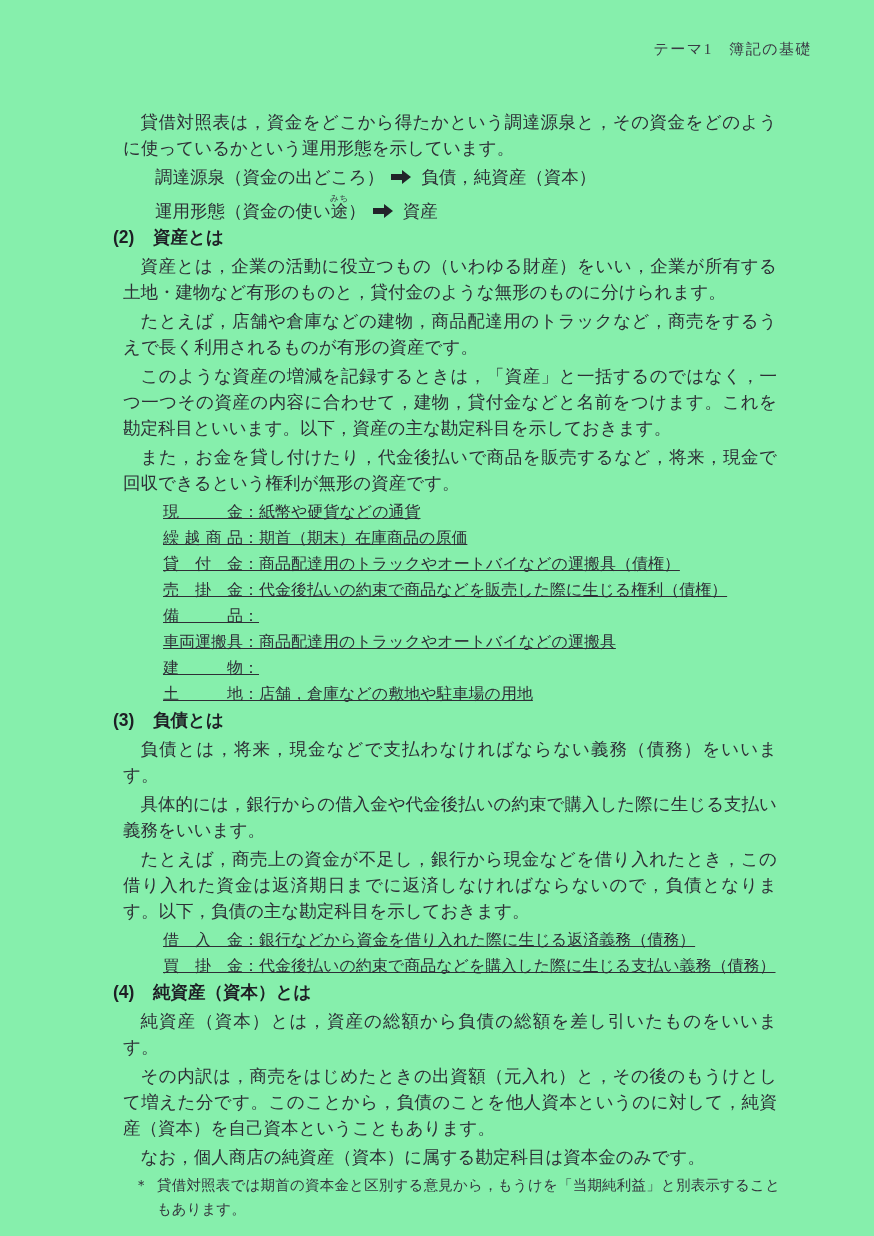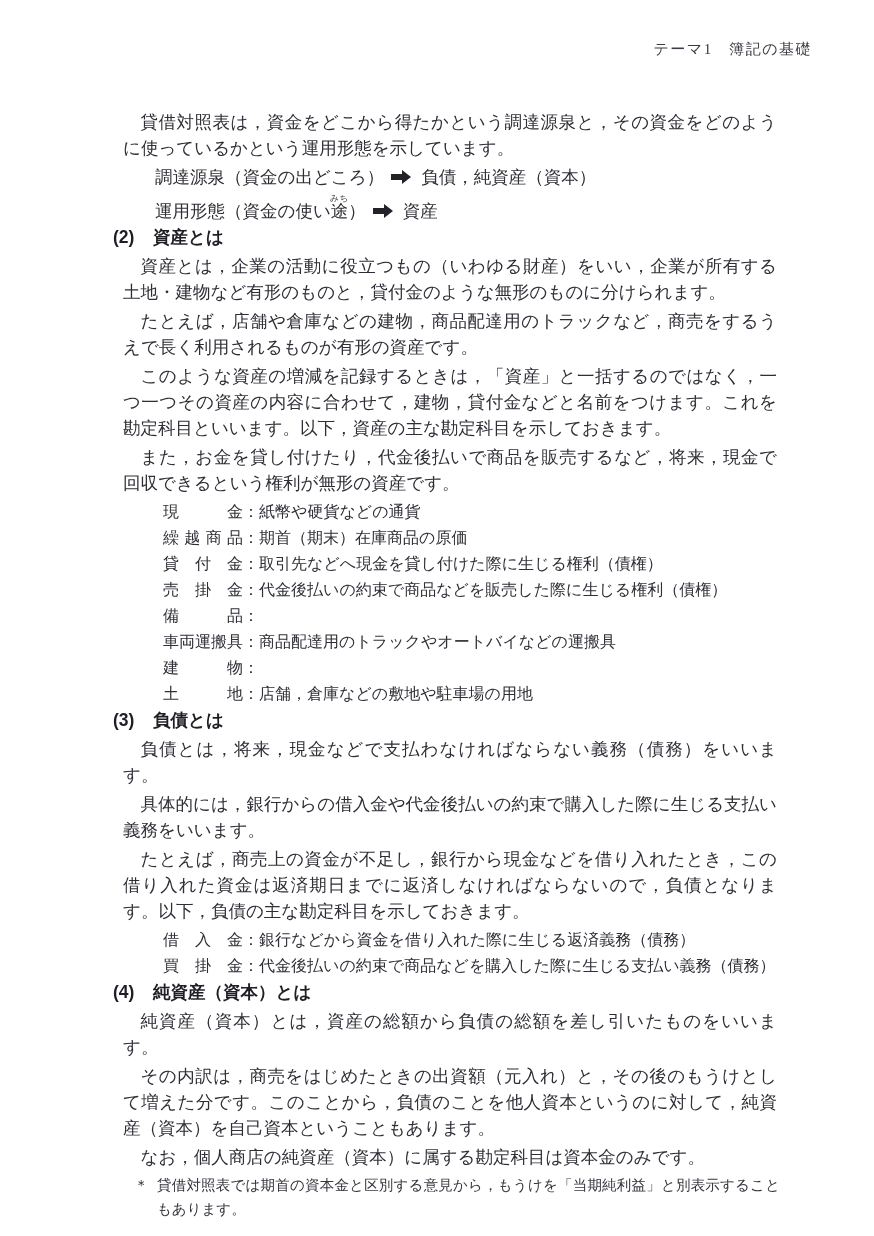--- a/index.html
+++ b/index.html
@@ -1,21 +1,21 @@
 <!DOCTYPE html>
 <html lang="ja"><head>
 <meta charset="utf-8">
 <style>
   html, body { margin: 0; padding: 0; background: #e8e8e8; }
   .page {
     position: relative;
     width: 874px;
     height: 1236px;
     margin: 0 auto;
-    background: #ffffff;
+    background: #86efac;
     overflow: hidden;
     color: #2e2f36;
     font-family: "Liberation Serif", "DejaVu Serif", serif;
   }
   .page-header {
     position: absolute;
     top: 40px;
     right: 62px;
     font-size: 15px;
     letter-spacing: 1.5px;
@@ -72,20 +72,21 @@
     font-size: 17.5px;
     color: #1e1f25;
     text-align: left;
   }
   .sec-num { width: 40px; flex: none; font-weight: 700; }
   .acct-list {
     font-family: "Liberation Sans", "DejaVu Sans", sans-serif;
     font-size: 16px;
     padding-left: 43px;
     text-align: left;
+    text-decoration: underline;
   }
   .acct-row { display: flex; align-items: flex-start; }
   .acct-name {
     width: 80px;
     flex: none;
     text-align: justify;
     text-align-last: justify;
     white-space: nowrap;
   }
   .acct-colon { flex: none; }
@@ -136,21 +137,21 @@
           <span class="acct-desc">紙幣や硬貨などの通貨</span>
       </div>
       <div class="acct-row">
         <span class="acct-name">繰越商品</span>
           <span class="acct-colon">：</span>
           <span class="acct-desc">期首（期末）在庫商品の原価</span>
       </div>
       <div class="acct-row">
         <span class="acct-name">貸付金</span>
           <span class="acct-colon">：</span>
-          <span class="acct-desc">取引先などへ現金を貸し付けた際に生じる権利（債権）</span>
+          <span class="acct-desc">商品配達用のトラックやオートバイなどの運搬具（債権）</span>
       </div>
       <div class="acct-row">
         <span class="acct-name">売掛金</span>
           <span class="acct-colon">：</span>
           <span class="acct-desc">代金後払いの約束で商品などを販売した際に生じる権利（債権）</span>
       </div>
       <div class="acct-row">
         <span class="acct-name">備品</span>
           <span class="acct-colon">：</span>
       </div>

